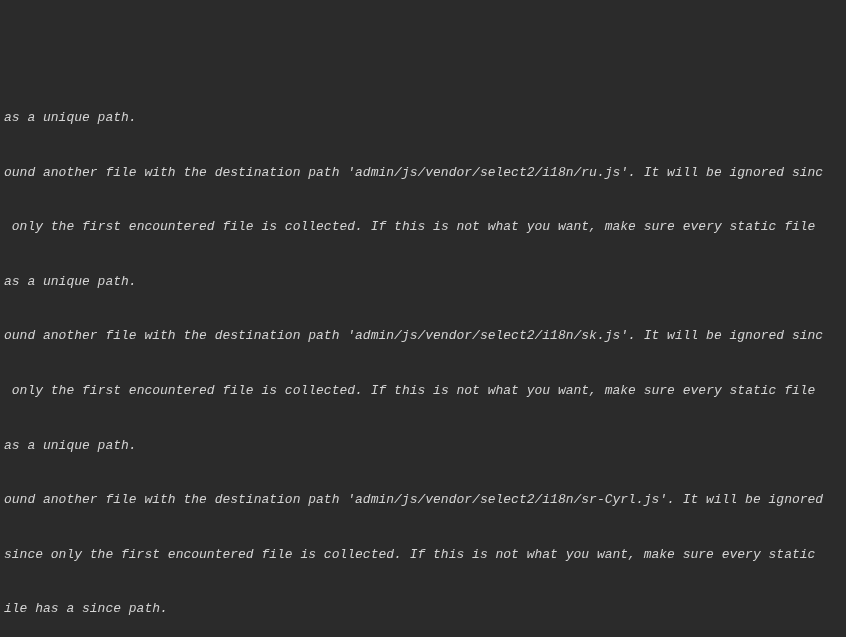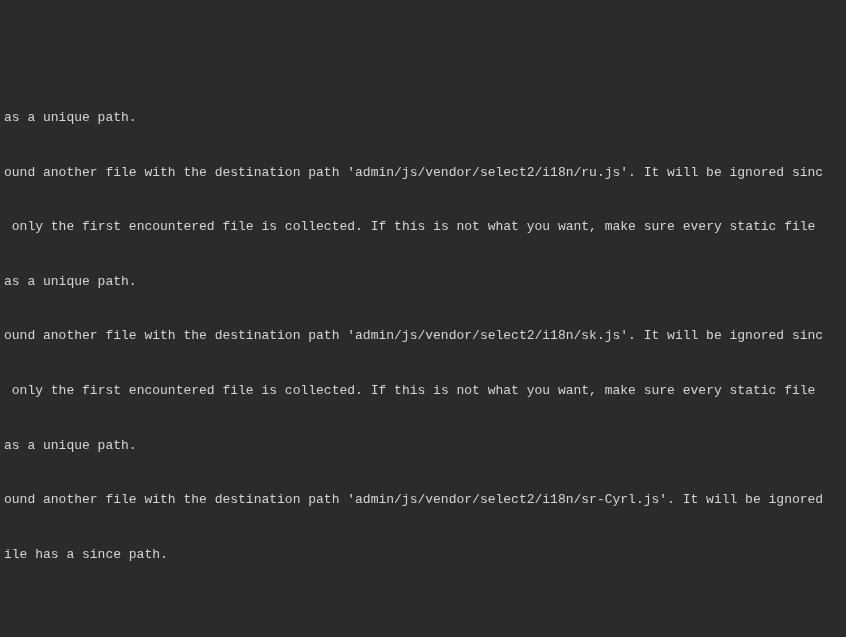--- a/index.html
+++ b/index.html
@@ -18,36 +18,38 @@
       height: 637px;
       overflow: hidden;
       white-space: pre-wrap;
       word-wrap: break-word;
     }
     .terminal {
       padding: 0 4px;
     }
     .line {
       display: block;
+      font-style: italic;
     }
   </style>
 </head>
 <body>
 
 
 
 <div class="terminal">
   <span class="line">as a unique path.</span>
   <span class="line">ound another file with the destination path 'admin/js/vendor/select2/i18n/ru.js'. It will be ignored sinc</span>
   <span class="line"> only the first encountered file is collected. If this is not what you want, make sure every static file</span>
   <span class="line">as a unique path.</span>
   <span class="line">ound another file with the destination path 'admin/js/vendor/select2/i18n/sk.js'. It will be ignored sinc</span>
   <span class="line"> only the first encountered file is collected. If this is not what you want, make sure every static file</span>
   <span class="line">as a unique path.</span>
   <span class="line">ound another file with the destination path 'admin/js/vendor/select2/i18n/sr-Cyrl.js'. It will be ignored</span>
+  <span class="line">since only the first encountered file is collected. If this is not what you want, make sure every static</span>
   <span class="line">ile has a since path.</span>
   
   
   
   
   
   
   
   
   

